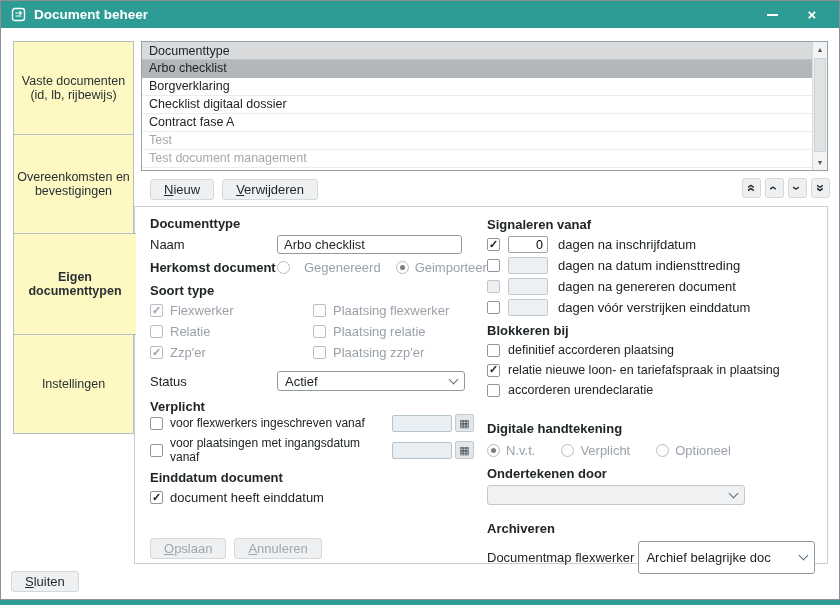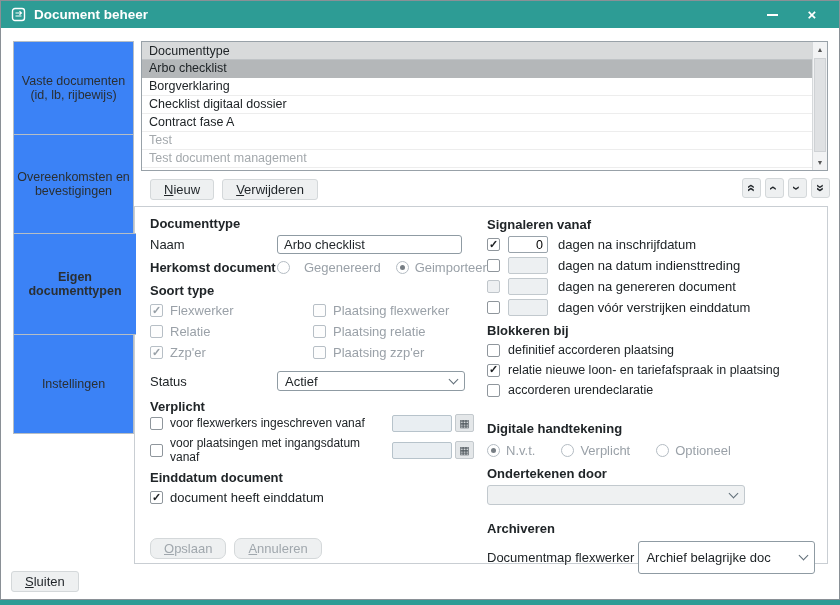--- a/index.html
+++ b/index.html
@@ -14,21 +14,21 @@
   .titlebar { position:absolute; left:0; top:0; right:0; height:27px; background:#2d9c95; color:#fff;
               display:flex; align-items:center; padding:0 10px; }
   .titlebar .app-ic { margin-right:8px; display:flex; }
   .titlebar .title { font-weight:700; font-size:13.5px; }
   .wctrls { margin-left:auto; display:flex; align-items:center; gap:18px; padding-right:6px; }
   .wbtn { width:22px; height:22px; display:flex; align-items:center; justify-content:center; cursor:pointer;
           color:#fff; font-size:15px; font-weight:700; }
   .minbar { display:block; width:11px; height:2px; background:#fff; }
 
   
-  .tab { position:absolute; left:12px; width:121px; border:1px solid #b6bec5; background:#3b82f6;
+  .tab { position:absolute; left:12px; width:121px; border:1px solid #b6bec5; background:#fef9c3;
          display:flex; align-items:center; justify-content:center; text-align:center;
          font-size:12.5px; color:#2a2f33; padding:0 2px; }
   .tab.active { width:123px; border-right:none; font-weight:700; z-index:3; }
 
   
   .doclist { position:absolute; left:140px; top:40px; width:687px; height:130px; border:1px solid #98a1a8; background:#fff; }
   .lrows { position:absolute; left:0; top:0; right:15px; bottom:0; overflow:hidden; }
   .lhead { height:18px; line-height:18px; padding-left:7px; background:#d8dadb; border-bottom:1px solid #bfc3c6; font-size:12.5px; }
   .lrow  { height:18px; line-height:17px; padding-left:7px; font-size:12.5px; border-bottom:1px solid #ededed; white-space:nowrap; }
   .lrow.sel { background:#b4b7b9; border-bottom-color:#b4b7b9; }
@@ -37,21 +37,21 @@
   
   .scroll { position:absolute; top:0; right:0; bottom:0; width:15px; background:#f2f3f4; border-left:1px solid #d6d9db; }
   .sbtn { position:absolute; left:0; right:0; height:15px; display:flex; align-items:center; justify-content:center;
           font-size:7px; color:#555; cursor:pointer; }
   .sbtn.up { top:0; } .sbtn.down { bottom:0; }
   .sthumb { position:absolute; left:1px; right:1px; top:16px; height:94px; background:#dfe1e3; border:1px solid #cfd2d5; }
 
   
   .btn { height:21px; padding:0 13px; background:#eef0f1; border:1px solid #d4d8da; border-radius:3px;
          font-family:inherit; font-size:13px; color:#1f2428; display:inline-flex; align-items:center; cursor:pointer; }
-  .btn.disabled { color:#a0a7ad;border-radius:7px; }
+  .btn.disabled { color:#a0a7ad; }
   .ak { display:block; }
   .ak::first-letter { text-decoration:underline; }
 
   .list-actions { position:absolute; left:149px; top:178px; display:flex; gap:8px;border-radius:6px; }
   .nav-group { position:absolute; left:741px; top:177px; display:flex; gap:4px; }
   .navbtn { width:19px; height:20px; padding:0; background:#eef0f1; border:1px solid #d4d8da; border-radius:3px;
             display:flex; align-items:center; justify-content:center; cursor:pointer; }
   .rot90 { display:inline-block; transform:rotate(90deg); font-size:14px; font-weight:700; color:#1f2428; line-height:1; }
 
   

